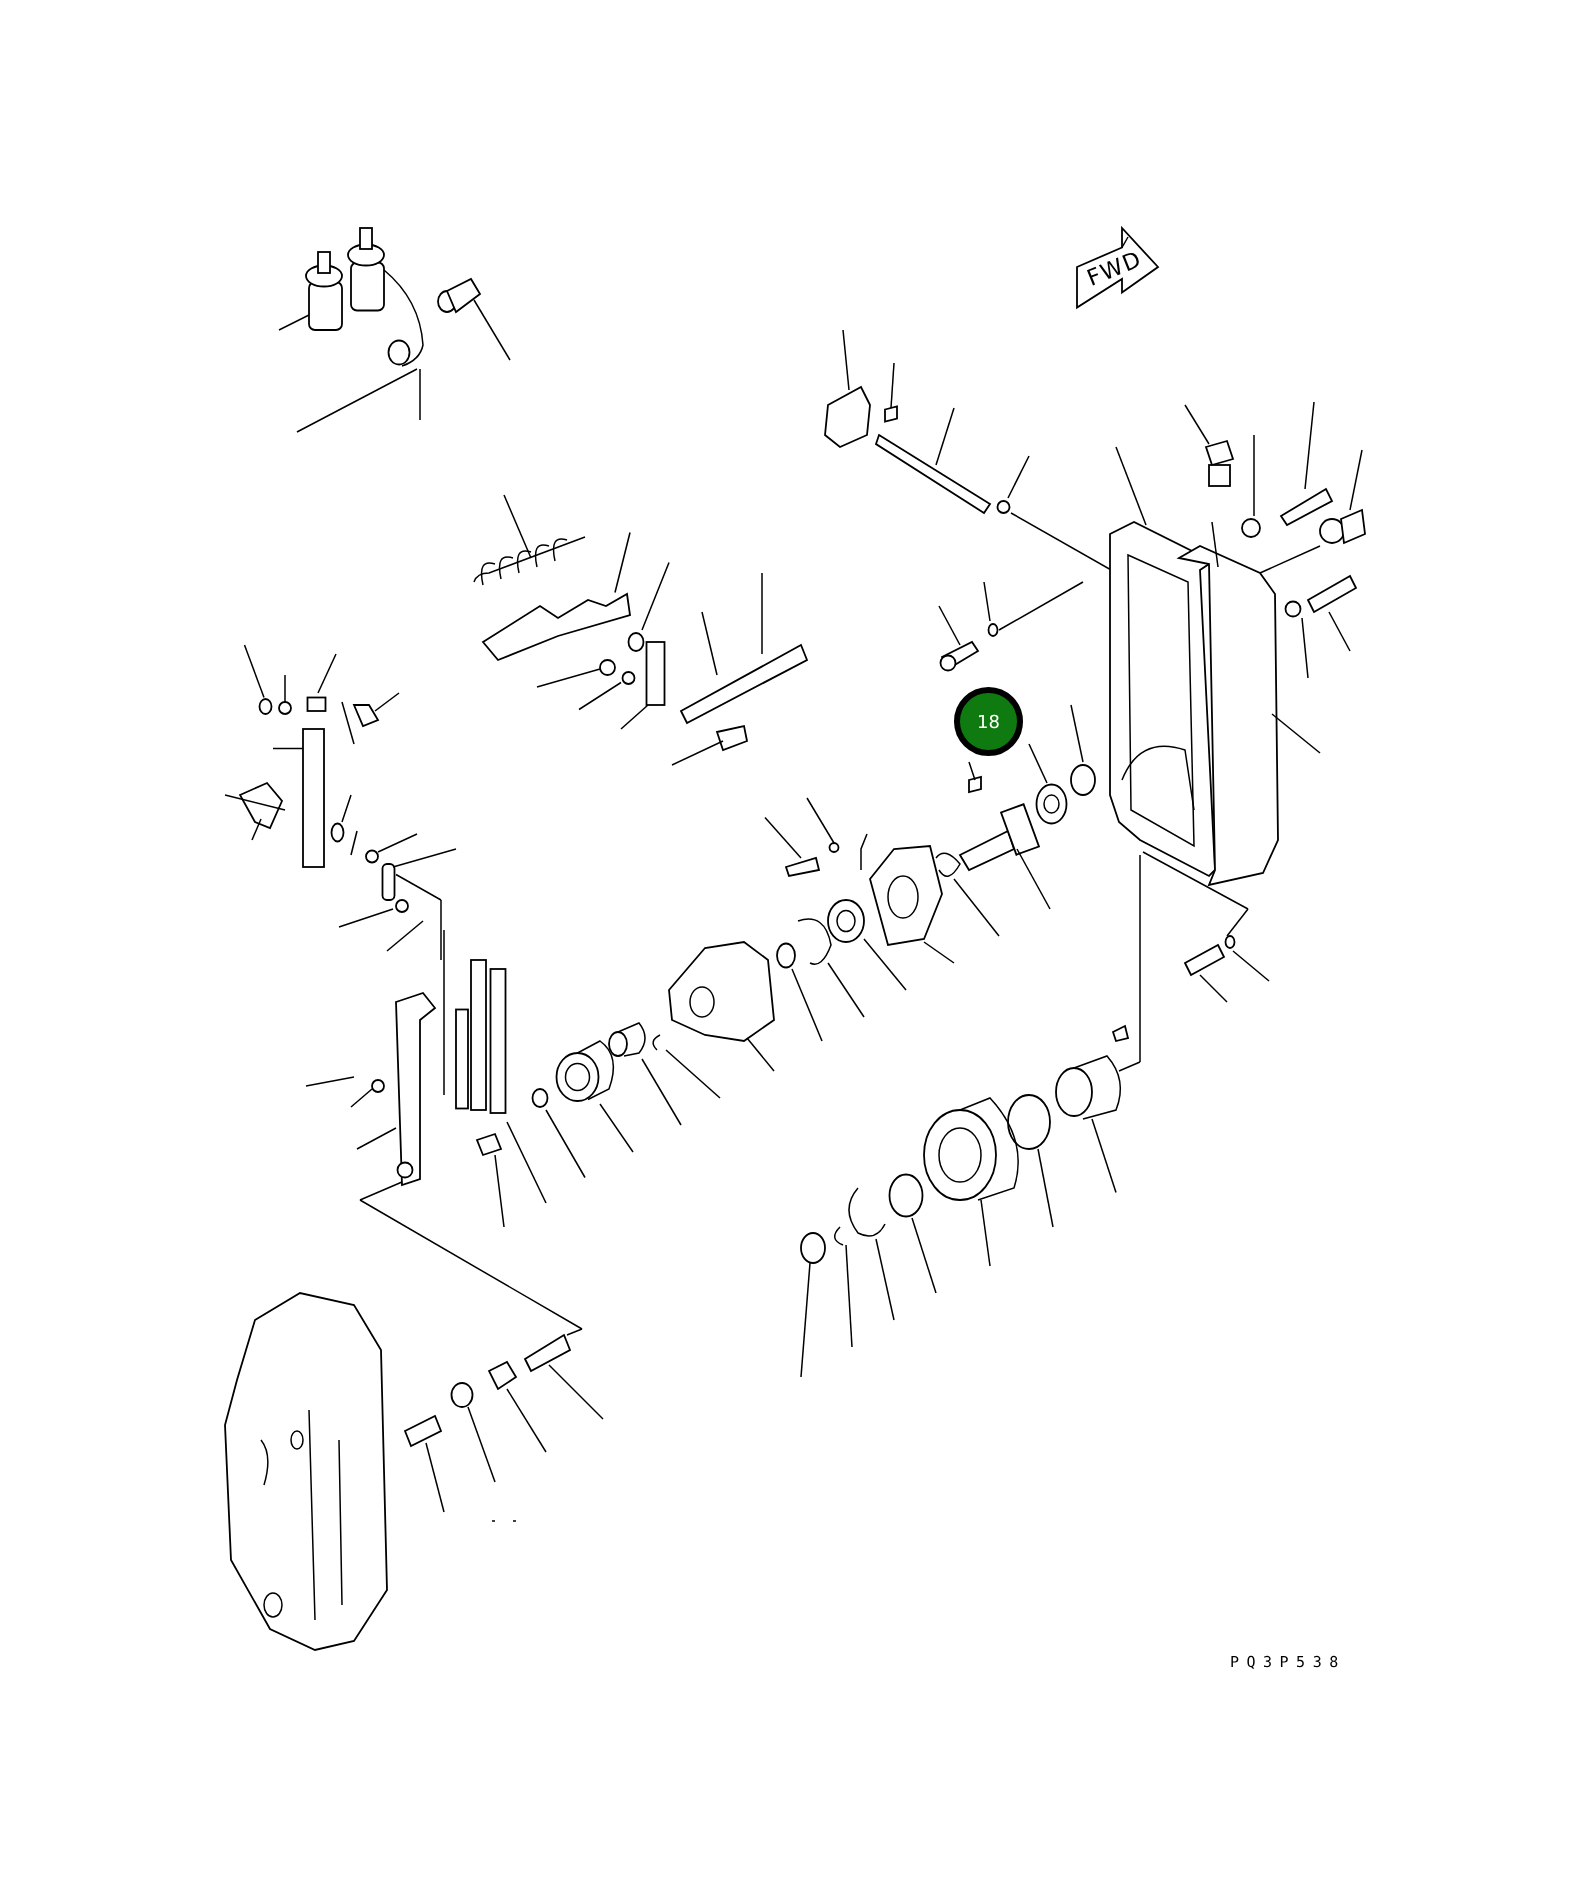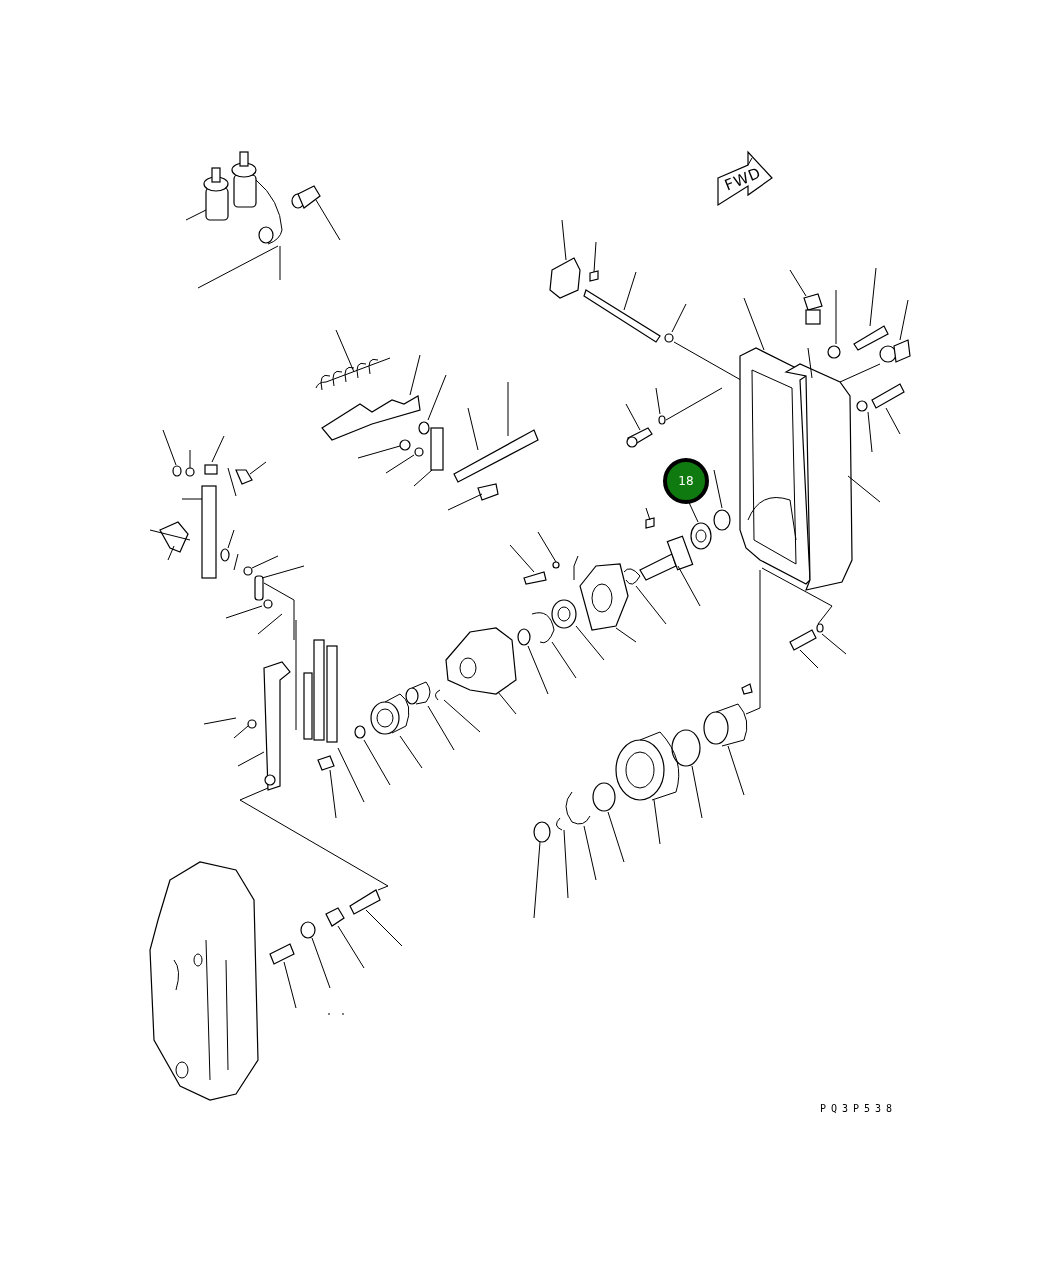--- a/index.html
+++ b/index.html
@@ -263,18 +263,18 @@
     <path class="pt" d="M350,906 L376,890 L380,900 L354,914 Z"></path>
     <line class="ln" x1="366" y1="910" x2="402" y2="946"></line>
     <line class="ln" x1="388" y1="886" x2="378" y2="890"></line>
     <line class="ln" x1="328" y1="1014" x2="330" y2="1014"></line>
     <line class="ln" x1="342" y1="1014" x2="344" y2="1014"></line>
   </g>
 </svg>
 
 <div class="fwd-label" style="left:724px; top:170px;">FWD</div>
 
-<div class="callout" style="left:663px; top:458px;">
+<div class="callout" style="left:636px; top:458px;">
   <span>18</span>
 </div>
 
 <div class="figcode" style="left:820px; top:1103px;">PQ3P538</div>
 </div>
 
 </body></html>

